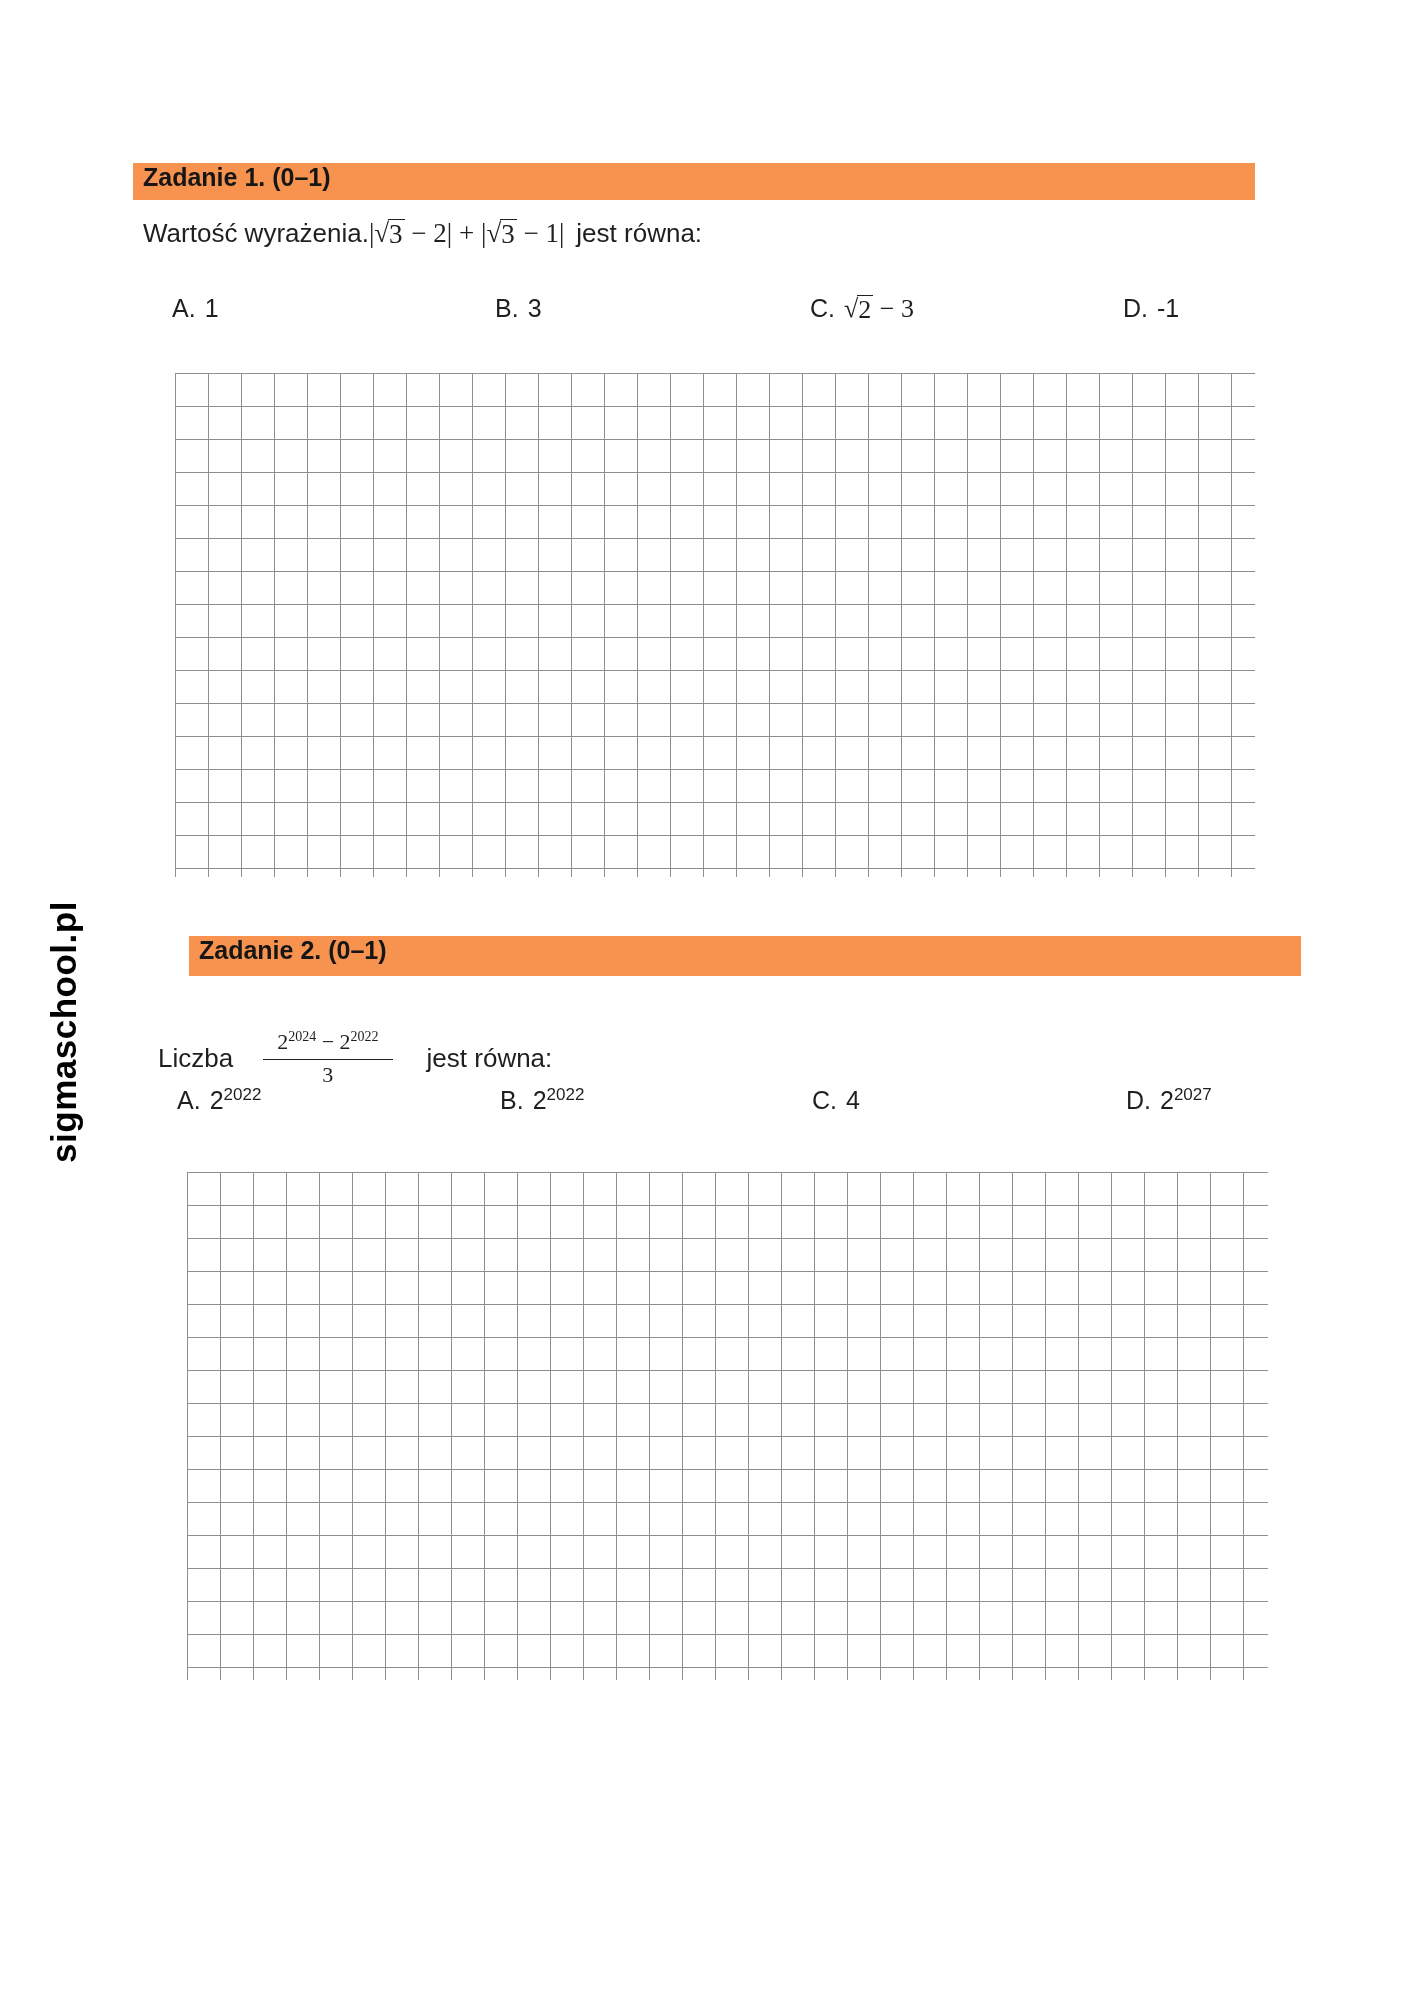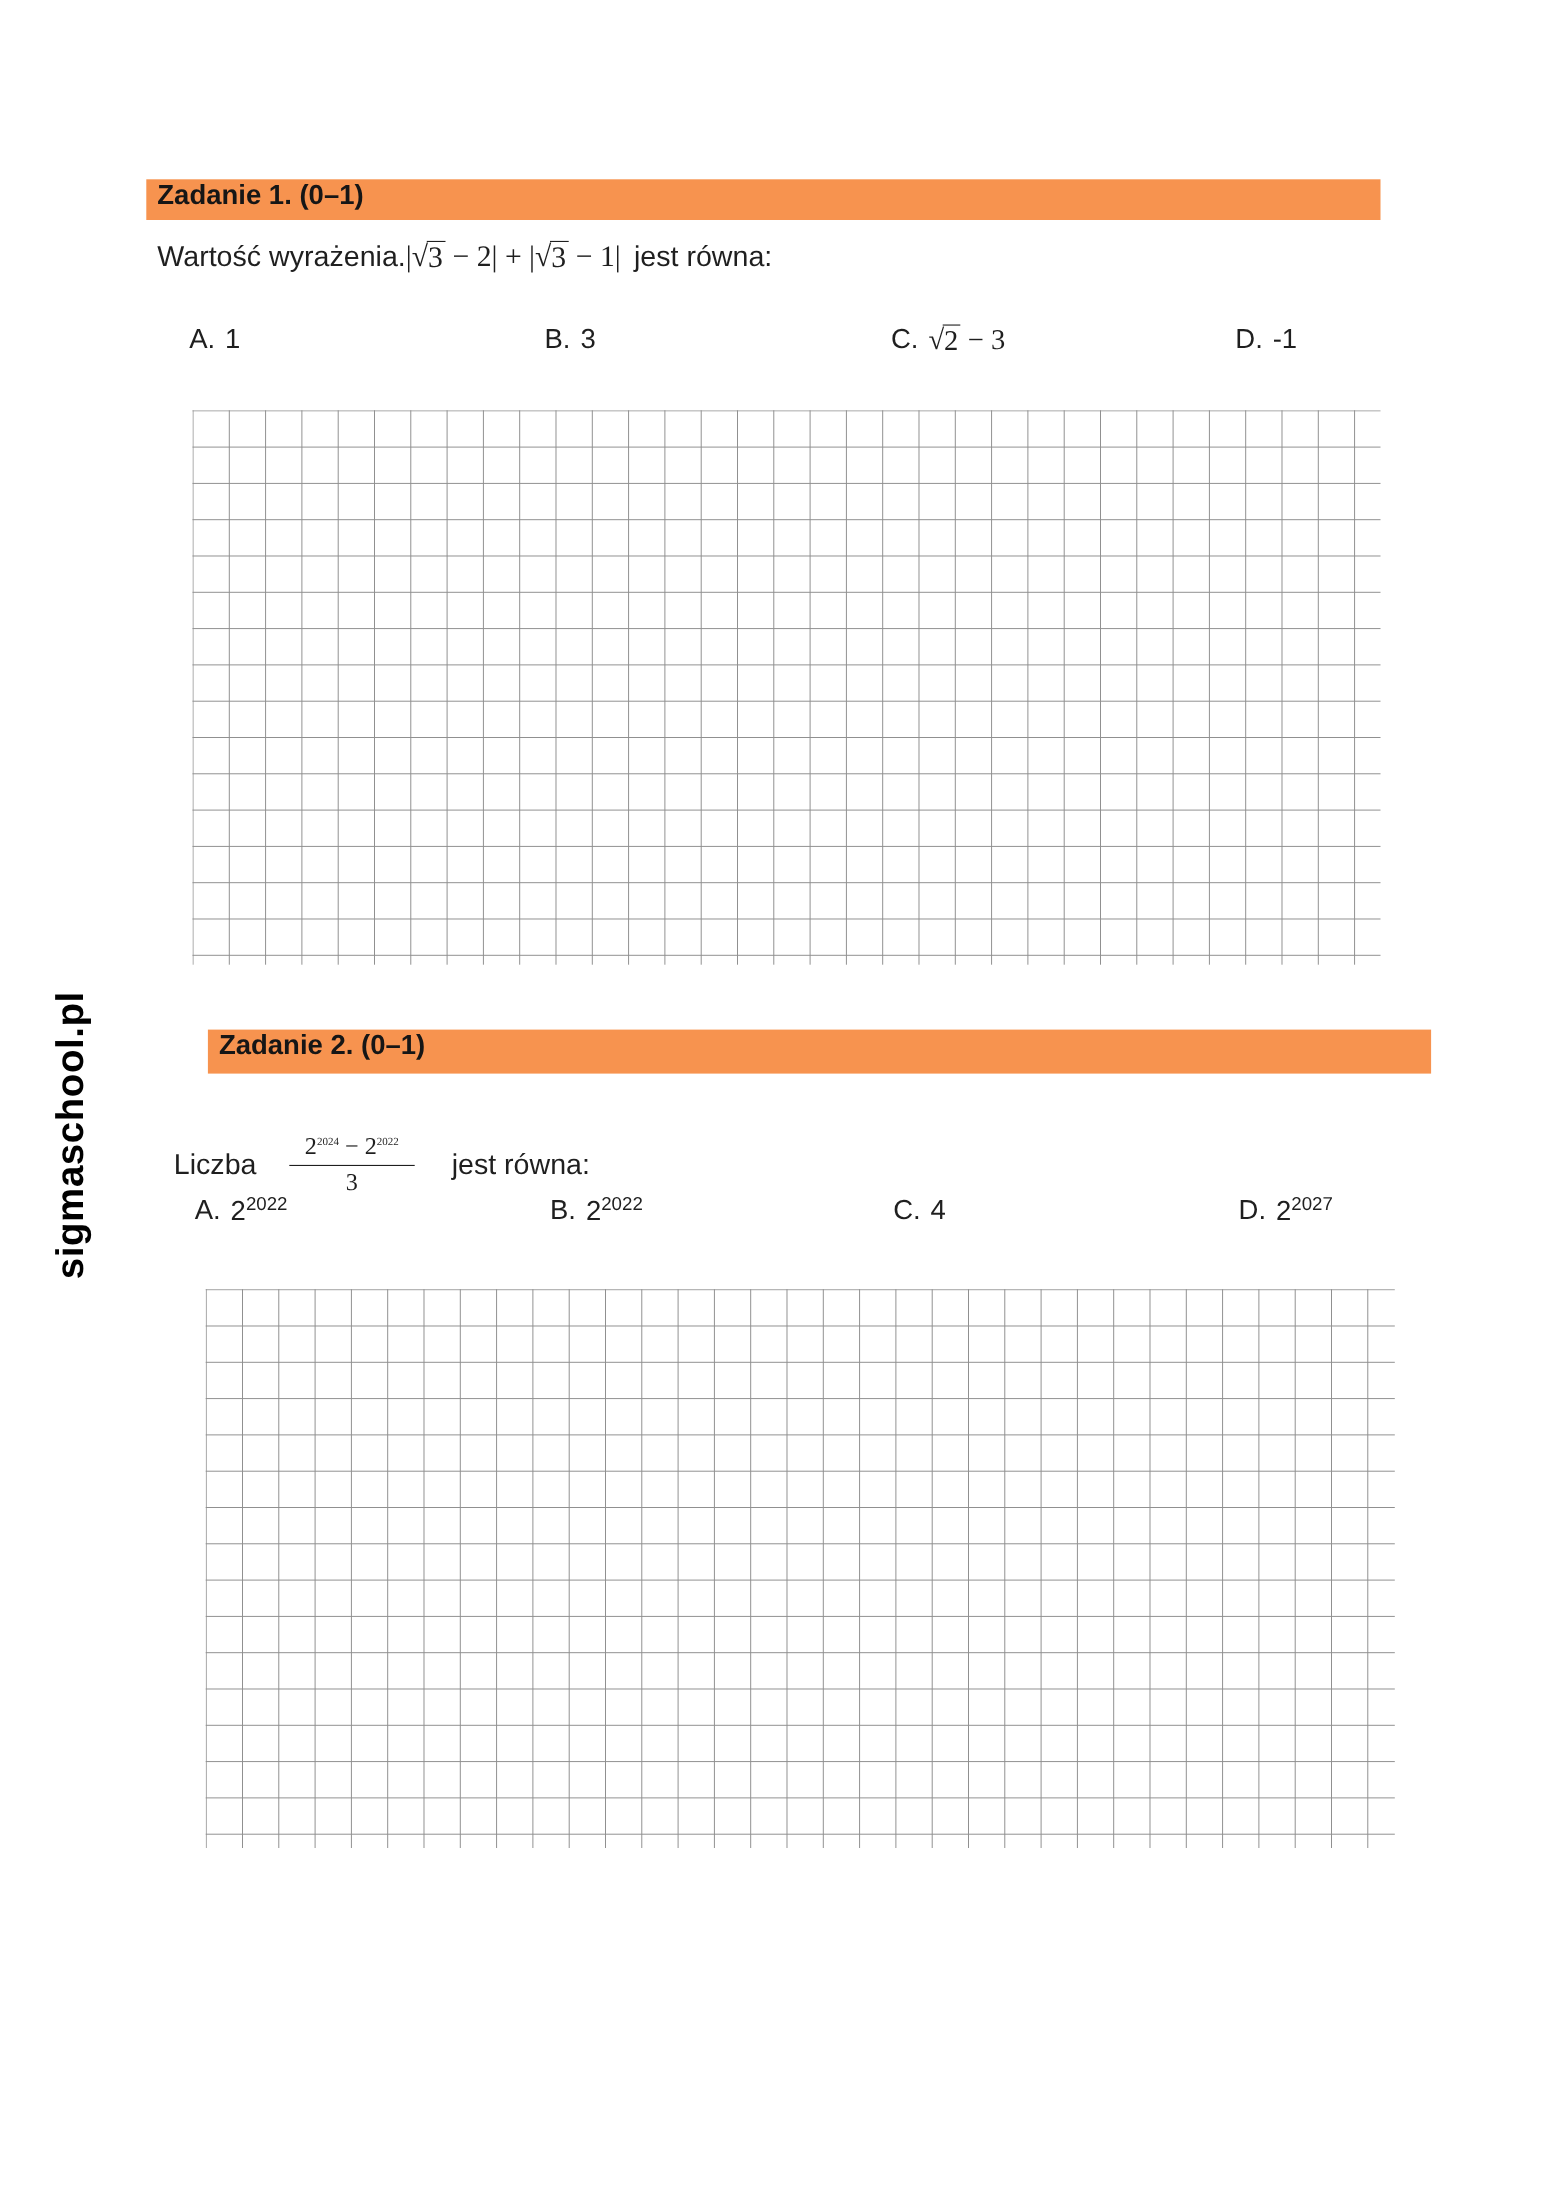--- a/index.html
+++ b/index.html
@@ -74,21 +74,21 @@
   
   .frac {
     display: inline-flex;
     flex-direction: column;
     align-items: center;
     font-family: "Liberation Serif", serif;
     margin: 0 34px 0 30px;
     font-size: 22px;
   }
   .frac .num { padding: 0 14px 4px; border-bottom: 1.7px solid var(--text); line-height: 1.2; }
-  .frac .num sup { font-size: 10px; }
+  .frac .num sup { font-size: 14px; }
   .frac .den { padding-top: 3px; line-height: 1.1; }
 
   
   .options { position: absolute; left: 0; top: 0; width: 1414px; height: 50px; }
   .row1 { top: 294px; }
   .row2 { top: 1086px; }
   .option {
     position: absolute;
     top: 0;
     font-size: 25px;

